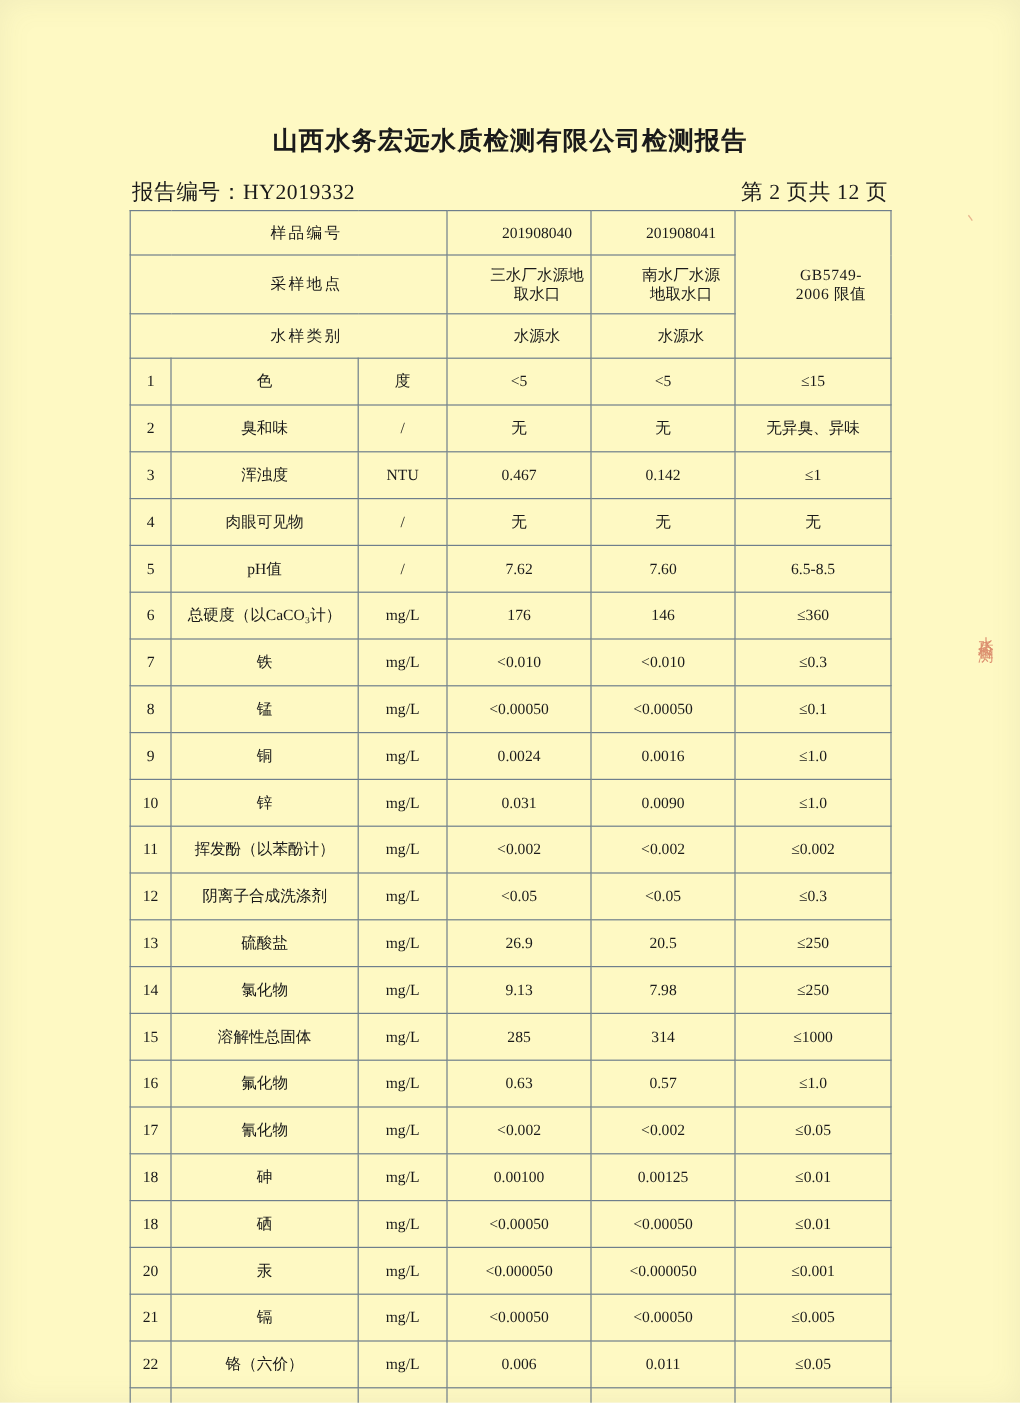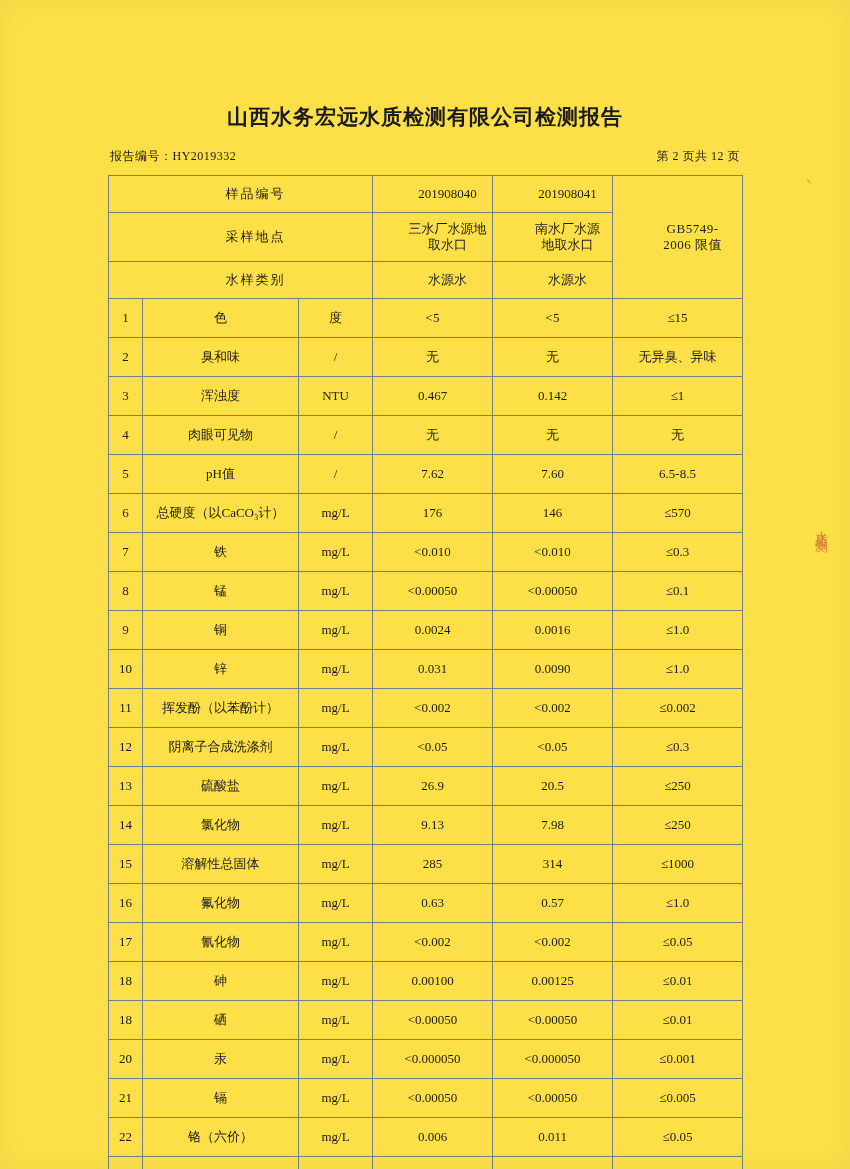--- a/index.html
+++ b/index.html
@@ -11,41 +11,41 @@
     width: 850px;
     height: 1169px;
     position: relative;
     font-family: "Liberation Serif", "DejaVu Serif", serif;
     color: #1a1a1a;
     overflow: hidden;
   }
   .page {
     position: absolute;
     inset: 0;
-    background: #fde047;
+    background: #fef9c3;
   }
   .report-title {
     position: absolute;
     top: 103px;
     left: 0;
     width: 850px;
     text-align: center;
     font-size: 21px;
     font-weight: bold;
     letter-spacing: 1px;
     font-family: "Liberation Sans", "DejaVu Sans", sans-serif;
   }
   .meta-row {
     position: absolute;
     top: 148px;
     left: 110px;
     width: 630px;
     display: flex;
     justify-content: space-between;
-    font-size: 12px;
+    font-size: 18px;
     font-family: "Liberation Serif", serif;
   }
   .meta-left { letter-spacing: 0.5px; }
   .meta-right { letter-spacing: 0.5px; }
 
   table.report {
     position: absolute;
     top: 175px;
     left: 108px;
     width: 634px;
@@ -186,21 +186,21 @@
           <td class="val">7.62</td>
           <td class="val">7.60</td>
           <td class="limit-cell">6.5-8.5</td>
         </tr>
         <tr class="data">
           <td class="idx">6</td>
           <td class="name-cell">总硬度（以CaCO₃计）</td>
           <td class="unit">mg/L</td>
           <td class="val">176</td>
           <td class="val">146</td>
-          <td class="limit-cell">≤570</td>
+          <td class="limit-cell">≤360</td>
         </tr>
         <tr class="data">
           <td class="idx">7</td>
           <td class="name-cell">铁</td>
           <td class="unit">mg/L</td>
           <td class="val">&lt;0.010</td>
           <td class="val">&lt;0.010</td>
           <td class="limit-cell">≤0.3</td>
         </tr>
         <tr class="data">

